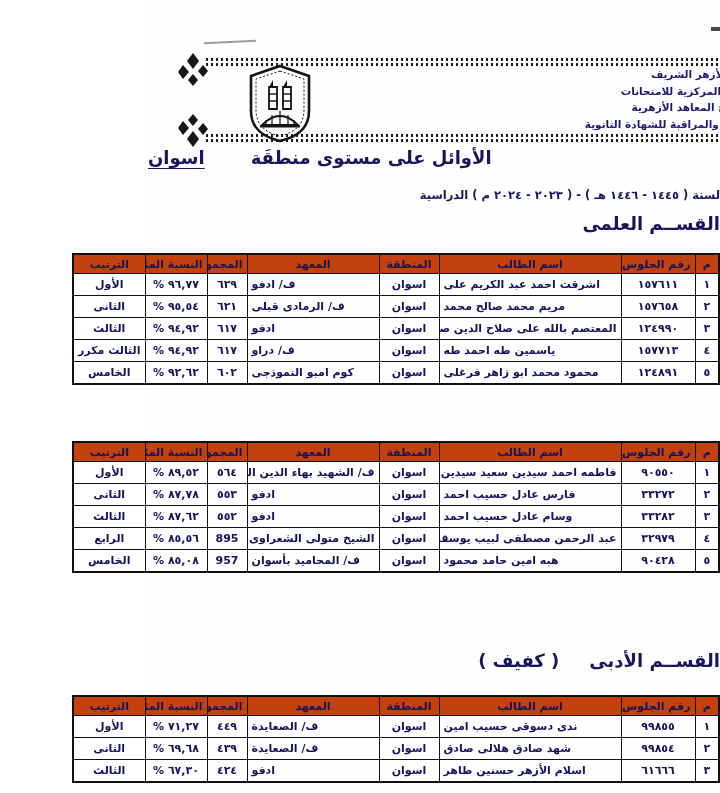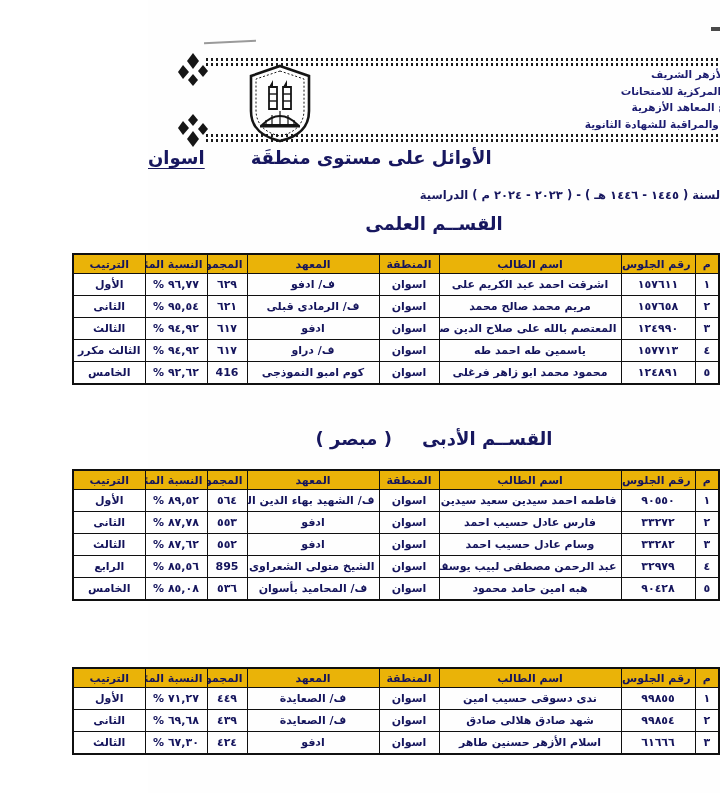--- a/index.html
+++ b/index.html
@@ -32,34 +32,34 @@
   
   .title-row{position:absolute;top:147px;left:0;width:100%;text-align:left;
     font-size:18px;font-weight:bold;color:#17175f;}
   .title-region{display:inline-block;margin-right:46px;text-decoration:underline;text-underline-offset:4px;}
   .year-row{position:absolute;top:188px;left:0;width:100%;
     font-size:11.5px;font-weight:bold;color:#17175f;}
 
   
   section{position:absolute;left:0;width:100%;}
   .section-0{top:213px;} .section-1{top:428px;} .section-2{top:650px;}
-  .section-title{margin:0;text-align:center;font-size:18px;font-weight:bold;color:#17175f;height:28px;}
+  .section-title{margin:0;font-size:18px;font-weight:bold;color:#17175f;height:28px;}
   .sec-variant{margin-right:30px;}
   .section-0 table{margin-top:12px;} .section-1 table{margin-top:13px;} .section-2 table{margin-top:17px;}
 
   
   table{border-collapse:collapse;margin:0 auto;width:646px;table-layout:fixed;
     border:2px solid #101010;}
   col.c0{width:24px;} col.c1{width:74px;} col.c2{width:182px;} col.c3{width:60px;}
   col.c4{width:132px;} col.c5{width:40px;} col.c6{width:62px;} col.c7{width:72px;}
   th,td{border:1px solid #101010;font-size:11px;font-weight:bold;color:#14145c;
     padding:1px 4px;height:19px;overflow:hidden;white-space:nowrap;}
-  thead th{background:#eab308;height:16px;font-size:11px;text-align:center;}
+  thead th{background:#c2410c;height:16px;font-size:11px;text-align:center;}
   td.center{text-align:center;}
-  td.right{text-align:center;}
+  td.right{text-align:left;}
 </style>
 </head>
 <body>
 
 <div class="page">
 
   <div class="artifact-line"></div>
   <div class="artifact-tick"></div>
 
   <div class="header-frame">
@@ -199,30 +199,108 @@
               <td class="center">٦١٧</td>
               <td class="center">٩٤,٩٢ %</td>
               <td class="center">الثالث مكرر</td>
             </tr>
             <tr>
               <td class="center">٥</td>
               <td class="center">١٢٤٨٩١</td>
               <td class="right">محمود محمد ابو زاهر فرغلى</td>
               <td class="center">اسوان</td>
               <td class="right">كوم امبو النموذجى</td>
-              <td class="center">416</td>
+              <td class="center">٦٠٢</td>
               <td class="center">٩٢,٦٢ %</td>
               <td class="center">الخامس</td>
             </tr>
           </tbody>
       </table>
     </section>
       <section class="section-1">
+      <table>
+        <colgroup>
+          <col class="c0">
+            <col class="c1">
+            <col class="c2">
+            <col class="c3">
+          <col class="c4">
+            <col class="c5">
+            <col class="c6">
+            <col class="c7">
+        </colgroup>
+        <thead>
+            <tr>
+              <th>م</th>
+              <th>رقم الجلوس</th>
+              <th>اسم الطالب</th>
+              <th>المنطقة</th>
+              <th>المعهد</th>
+              <th>المجموع</th>
+              <th>النسبة المئوية</th>
+              <th>الترتيب</th>
+            </tr>
+          </thead>
+        <tbody>
+            <tr>
+              <td class="center">١</td>
+              <td class="center">٩٠٥٥٠</td>
+              <td class="right">فاطمه احمد سيدين سعيد سيدين</td>
+              <td class="center">اسوان</td>
+              <td class="right">ف/ الشهيد بهاء الدين الجنايني</td>
+              <td class="center">٥٦٤</td>
+              <td class="center">٨٩,٥٢ %</td>
+              <td class="center">الأول</td>
+            </tr>
+            <tr>
+              <td class="center">٢</td>
+              <td class="center">٣٣٢٧٢</td>
+              <td class="right">فارس عادل حسيب احمد</td>
+              <td class="center">اسوان</td>
+              <td class="right">ادفو</td>
+              <td class="center">٥٥٣</td>
+              <td class="center">٨٧,٧٨ %</td>
+              <td class="center">الثانى</td>
+            </tr>
+            <tr>
+              <td class="center">٣</td>
+              <td class="center">٣٣٢٨٢</td>
+              <td class="right">وسام عادل حسيب احمد</td>
+              <td class="center">اسوان</td>
+              <td class="right">ادفو</td>
+              <td class="center">٥٥٢</td>
+              <td class="center">٨٧,٦٢ %</td>
+              <td class="center">الثالث</td>
+            </tr>
+            <tr>
+              <td class="center">٤</td>
+              <td class="center">٣٢٩٧٩</td>
+              <td class="right">عبد الرحمن مصطفى لبيب يوسف</td>
+              <td class="center">اسوان</td>
+              <td class="right">الشيخ متولى الشعراوى</td>
+              <td class="center">895</td>
+              <td class="center">٨٥,٥٦ %</td>
+              <td class="center">الرابع</td>
+            </tr>
+            <tr>
+              <td class="center">٥</td>
+              <td class="center">٩٠٤٢٨</td>
+              <td class="right">هبه امين حامد محمود</td>
+              <td class="center">اسوان</td>
+              <td class="right">ف/ المحاميد بأسوان</td>
+              <td class="center">957</td>
+              <td class="center">٨٥,٠٨ %</td>
+              <td class="center">الخامس</td>
+            </tr>
+          </tbody>
+      </table>
+    </section>
+      <section class="section-2">
       <h2 class="section-title">
-        <span class="sec-name">القســم الأدبى</span><span class="sec-variant">( مبصر )</span>
+        <span class="sec-name">القســم الأدبى</span><span class="sec-variant">( كفيف )</span>
       </h2>
       <table>
         <colgroup>
           <col class="c0">
             <col class="c1">
             <col class="c2">
             <col class="c3">
           <col class="c4">
             <col class="c5">
             <col class="c6">
@@ -236,98 +314,20 @@
               <th>المنطقة</th>
               <th>المعهد</th>
               <th>المجموع</th>
               <th>النسبة المئوية</th>
               <th>الترتيب</th>
             </tr>
           </thead>
         <tbody>
             <tr>
               <td class="center">١</td>
-              <td class="center">٩٠٥٥٠</td>
-              <td class="right">فاطمه احمد سيدين سعيد سيدين</td>
-              <td class="center">اسوان</td>
-              <td class="right">ف/ الشهيد بهاء الدين الجنايني</td>
-              <td class="center">٥٦٤</td>
-              <td class="center">٨٩,٥٢ %</td>
-              <td class="center">الأول</td>
-            </tr>
-            <tr>
-              <td class="center">٢</td>
-              <td class="center">٣٣٢٧٢</td>
-              <td class="right">فارس عادل حسيب احمد</td>
-              <td class="center">اسوان</td>
-              <td class="right">ادفو</td>
-              <td class="center">٥٥٣</td>
-              <td class="center">٨٧,٧٨ %</td>
-              <td class="center">الثانى</td>
-            </tr>
-            <tr>
-              <td class="center">٣</td>
-              <td class="center">٣٣٢٨٢</td>
-              <td class="right">وسام عادل حسيب احمد</td>
-              <td class="center">اسوان</td>
-              <td class="right">ادفو</td>
-              <td class="center">٥٥٢</td>
-              <td class="center">٨٧,٦٢ %</td>
-              <td class="center">الثالث</td>
-            </tr>
-            <tr>
-              <td class="center">٤</td>
-              <td class="center">٣٢٩٧٩</td>
-              <td class="right">عبد الرحمن مصطفى لبيب يوسف</td>
-              <td class="center">اسوان</td>
-              <td class="right">الشيخ متولى الشعراوى</td>
-              <td class="center">895</td>
-              <td class="center">٨٥,٥٦ %</td>
-              <td class="center">الرابع</td>
-            </tr>
-            <tr>
-              <td class="center">٥</td>
-              <td class="center">٩٠٤٢٨</td>
-              <td class="right">هبه امين حامد محمود</td>
-              <td class="center">اسوان</td>
-              <td class="right">ف/ المحاميد بأسوان</td>
-              <td class="center">٥٣٦</td>
-              <td class="center">٨٥,٠٨ %</td>
-              <td class="center">الخامس</td>
-            </tr>
-          </tbody>
-      </table>
-    </section>
-      <section class="section-2">
-      <table>
-        <colgroup>
-          <col class="c0">
-            <col class="c1">
-            <col class="c2">
-            <col class="c3">
-          <col class="c4">
-            <col class="c5">
-            <col class="c6">
-            <col class="c7">
-        </colgroup>
-        <thead>
-            <tr>
-              <th>م</th>
-              <th>رقم الجلوس</th>
-              <th>اسم الطالب</th>
-              <th>المنطقة</th>
-              <th>المعهد</th>
-              <th>المجموع</th>
-              <th>النسبة المئوية</th>
-              <th>الترتيب</th>
-            </tr>
-          </thead>
-        <tbody>
-            <tr>
-              <td class="center">١</td>
               <td class="center">٩٩٨٥٥</td>
               <td class="right">ندى دسوقى حسيب امين</td>
               <td class="center">اسوان</td>
               <td class="right">ف/ الصعايدة</td>
               <td class="center">٤٤٩</td>
               <td class="center">٧١,٢٧ %</td>
               <td class="center">الأول</td>
             </tr>
             <tr>
               <td class="center">٢</td>

